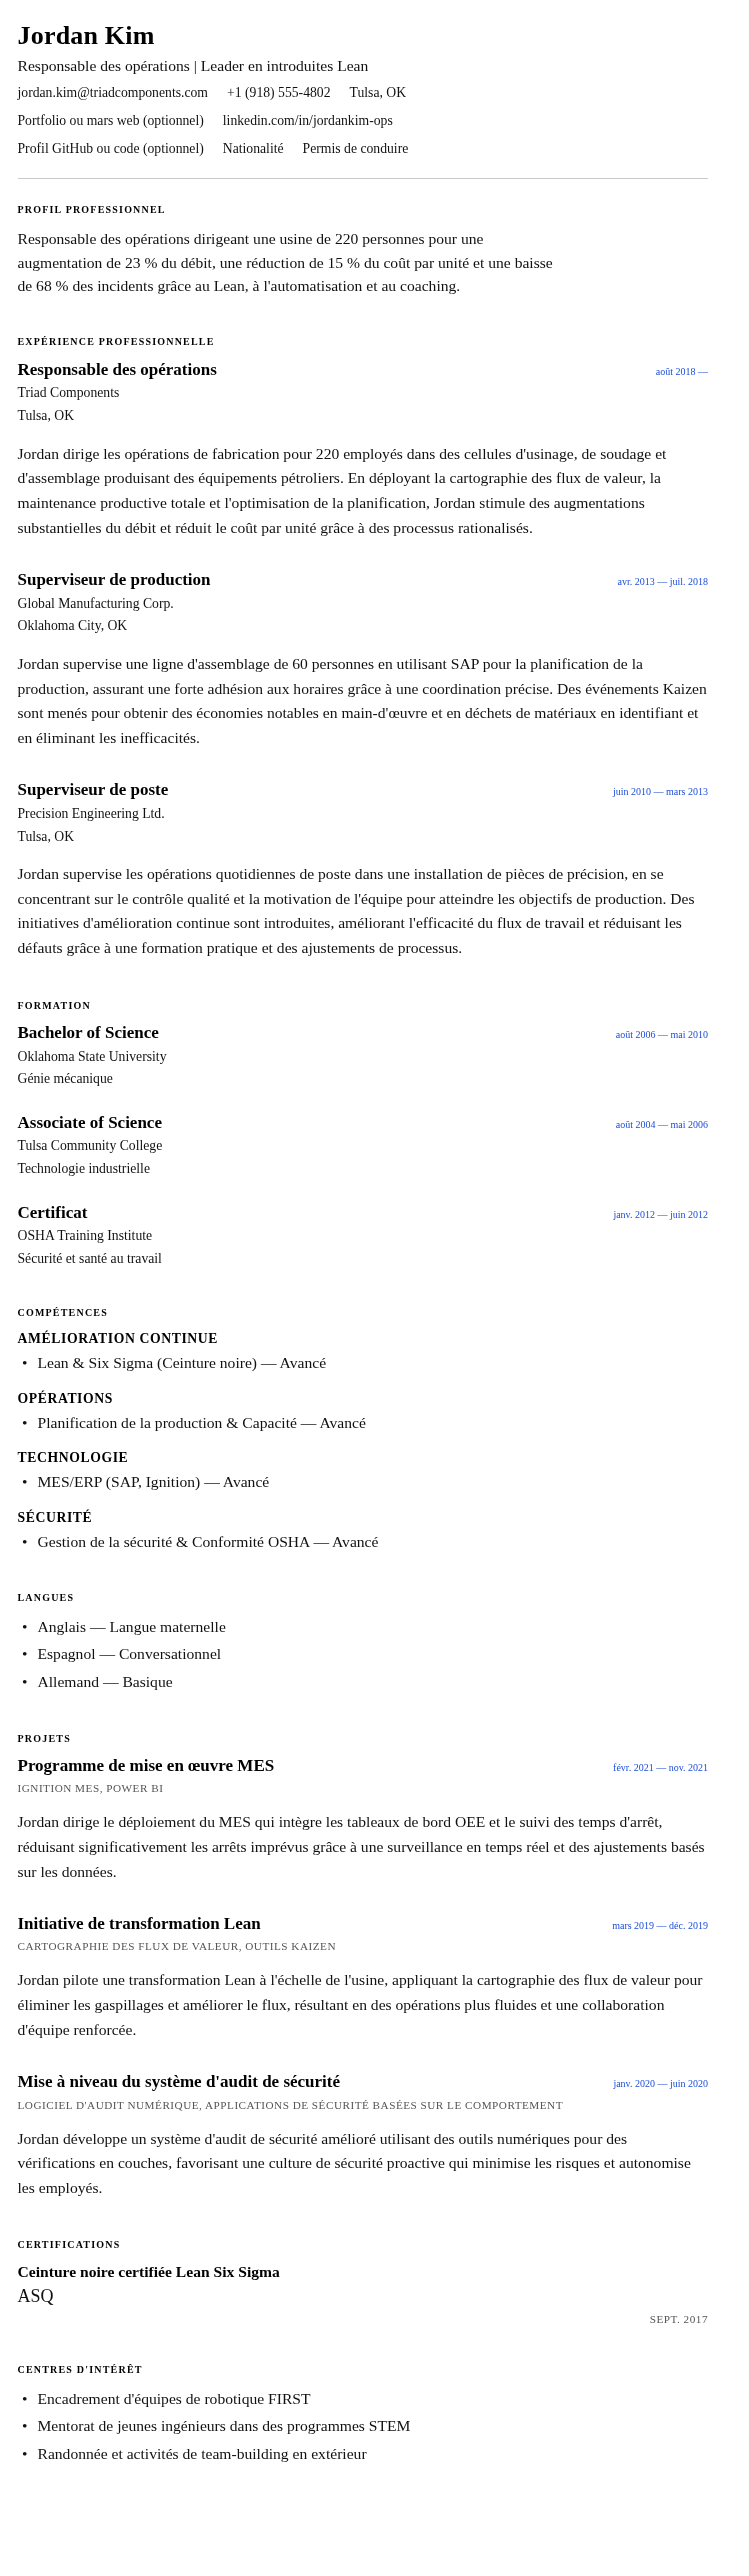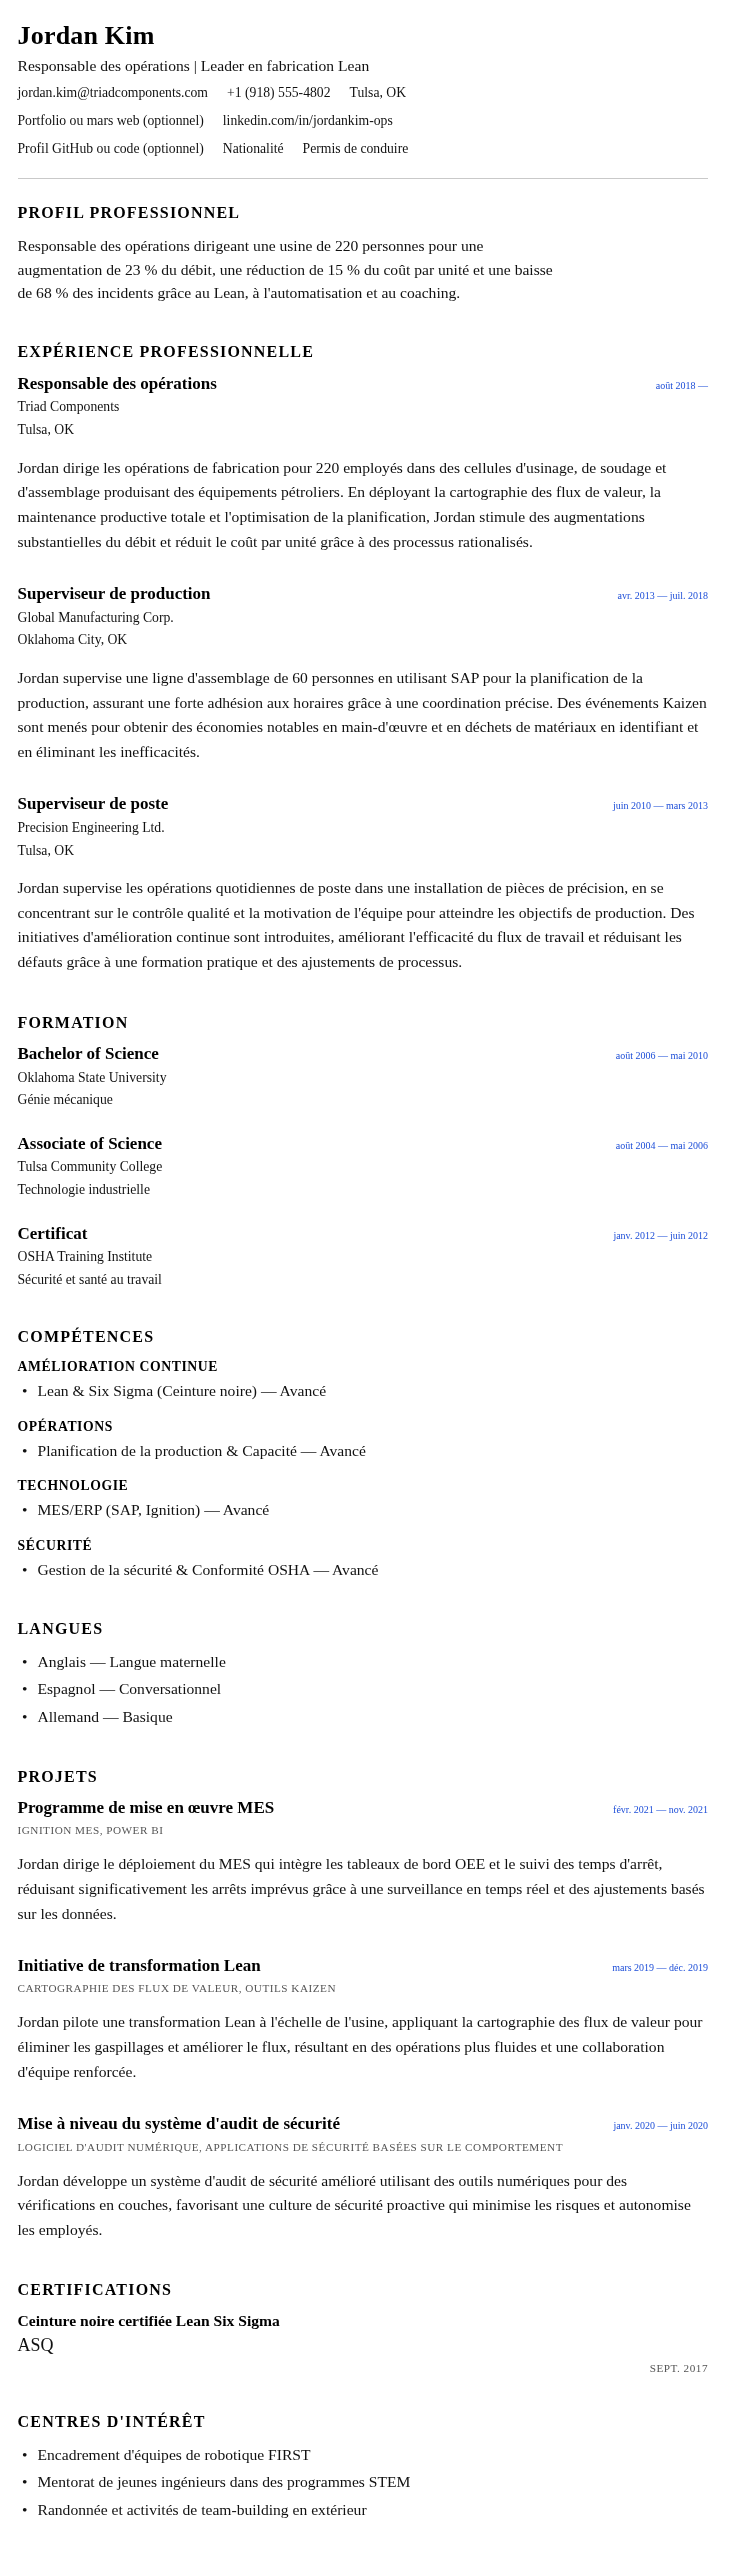--- a/index.html
+++ b/index.html
@@ -36,21 +36,21 @@
   .divider {
     border: none;
     border-top: 0.6px solid #c9c9c9;
     margin: 19px 0 0;
   }
 
   
   section { margin-top: 39px; }
   section.first { margin-top: 25px; }
   .sec-h {
-    font-size: 16px;
+    font-size: 10px;
     font-weight: bold;
     letter-spacing: 1.2px;
     margin: 0 0 12.5px;
     color: #000000;
   }
 
   .profile-text {
     font-size: 15.6px;
     line-height: 1.5;
     max-width: 549px;
@@ -140,21 +140,21 @@
     text-align: right;
   }
 </style>
 </head>
 <body>
 
 <div class="page">
 
   <header>
     <h1 class="name">Jordan Kim</h1>
-    <p class="subtitle">Responsable des opérations | Leader en fabrication Lean</p>
+    <p class="subtitle">Responsable des opérations | Leader en introduites Lean</p>
 
     <div class="contact-row">
       <span>jordan.kim@triadcomponents.com</span>
       <span>+1 (918) 555-4802</span>
       <span>Tulsa, OK</span>
     </div>
     <div class="contact-row">
       <span>Portfolio ou mars web (optionnel)</span>
       <span>linkedin.com/in/jordankim-ops</span>
     </div>

